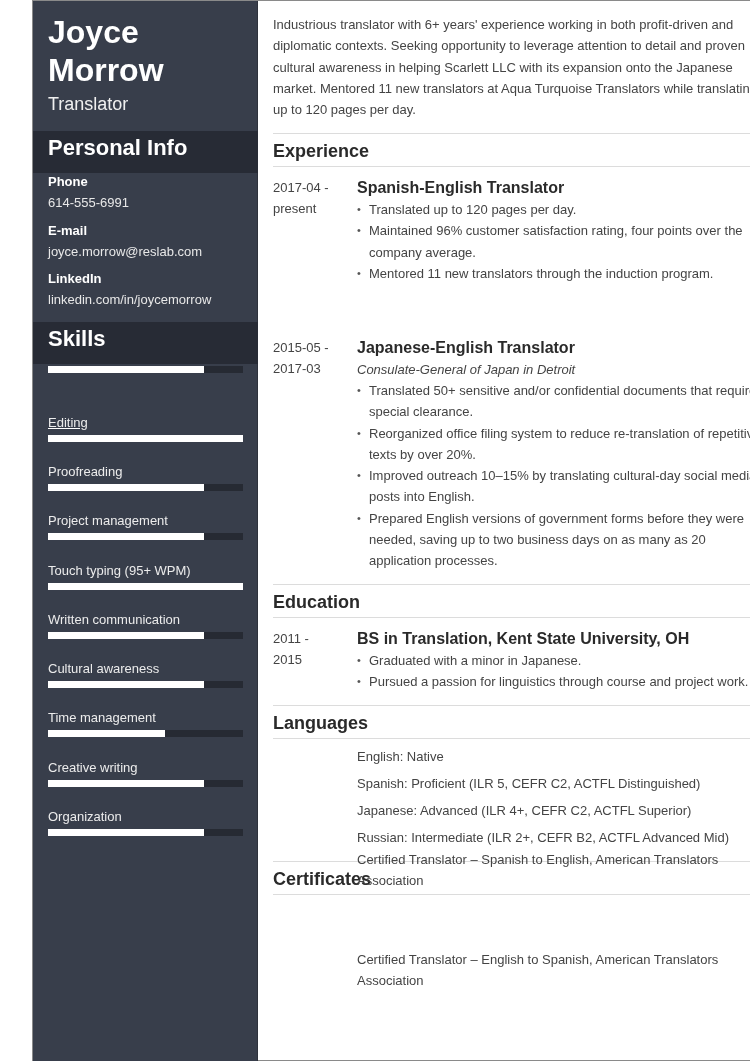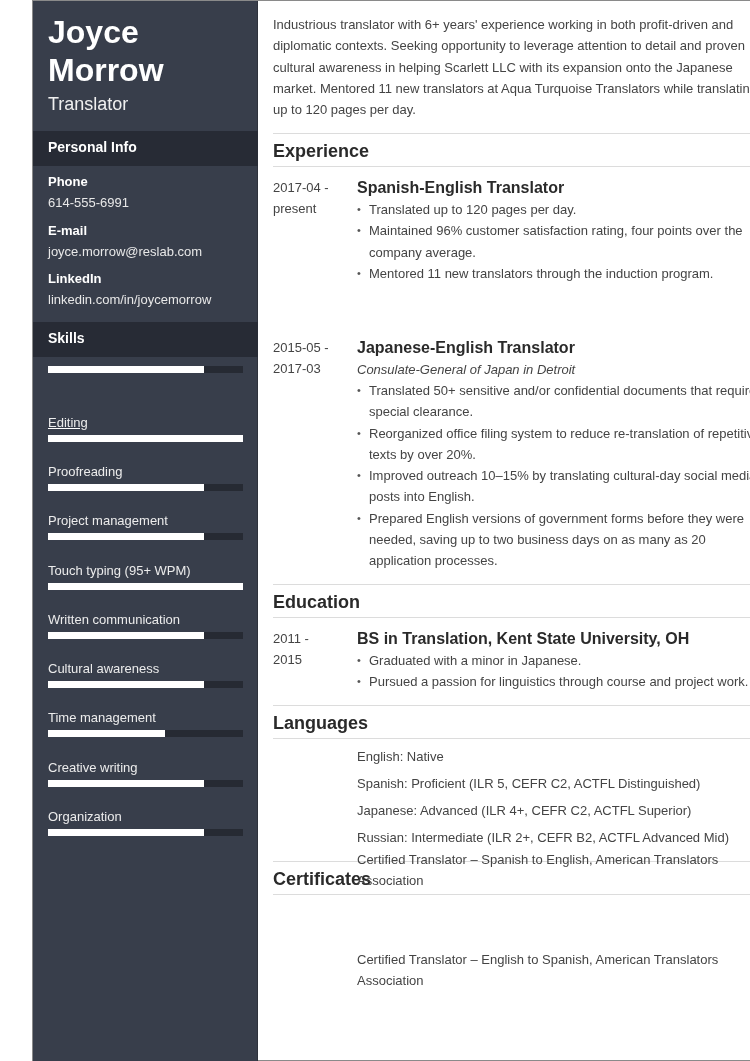--- a/index.html
+++ b/index.html
@@ -2,21 +2,21 @@
 <html><head>
 <meta charset="utf-8">
 <style>
   * { box-sizing: border-box; margin: 0; padding: 0; }
   html, body { width: 750px; height: 1061px; background: #ffffff; overflow: hidden; }
   body { font-family: "Liberation Sans", sans-serif; color: #333; position: relative; }
   .page { position: absolute; left: 0; top: 0; width: 750px; height: 1061px; border: 1px solid #8a8a8a; background: #fff; margin-left: 32px; }
   .sidebar { position: absolute; left: 0; top: 0; width: 225px; height: 1061px; background: #383e4b; color: #fff; border-right: 1px solid #2e323c; }
   .name { position: absolute; left: 15px; top: 12px; font-size: 32px; font-weight: bold; line-height: 38px; color: #fff; }
   .title { position: absolute; left: 15px; top: 93px; font-size: 18px; color: #f0f0f0; }
-  .sb-head { position: absolute; left: 0; width: 225px; height: 35px; background: #272b35; font-size: 14px; font-weight: bold; color: #fff; padding-left: 15px; line-height: 33px; }
+  .sb-head { position: absolute; left: 0; width: 225px; height: 42px; background: #272b35; font-size: 22px; font-weight: bold; color: #fff; padding-left: 15px; line-height: 33px; }
   .pi-label { position: absolute; left: 15px; font-size: 13px; font-weight: bold; color: #fff; }
   .pi-value { position: absolute; left: 15px; font-size: 13px; color: #e8e8e8; }
   .skill { position: absolute; left: 15px; width: 195px; }
   .skill-label { font-size: 13px; color: #ececec; height: 20px; line-height: 16px; }
   .skill-track { margin-top: 0; width: 195px; height: 7px; background: #262a33; position: relative; }
   .skill-fill { position: absolute; left: 0; top: 0; height: 7px; background: #ffffff; }
   .summary { position: absolute; left: 240px; top: 13px; width: 495px; font-size: 13px; line-height: 21.3px; color: #444; }
   .sec-head { position: absolute; left: 240px; width: 495px; font-size: 18px; font-weight: bold; color: #2a2a2a; border-top: 1px solid #dcdcdc; border-bottom: 1px solid #dcdcdc; height: 34px; line-height: 34px; }
   .entry { position: absolute; left: 240px; width: 495px; }
   .date { position: absolute; left: 0; top: 0; width: 70px; font-size: 13px; line-height: 21px; color: #444; }

